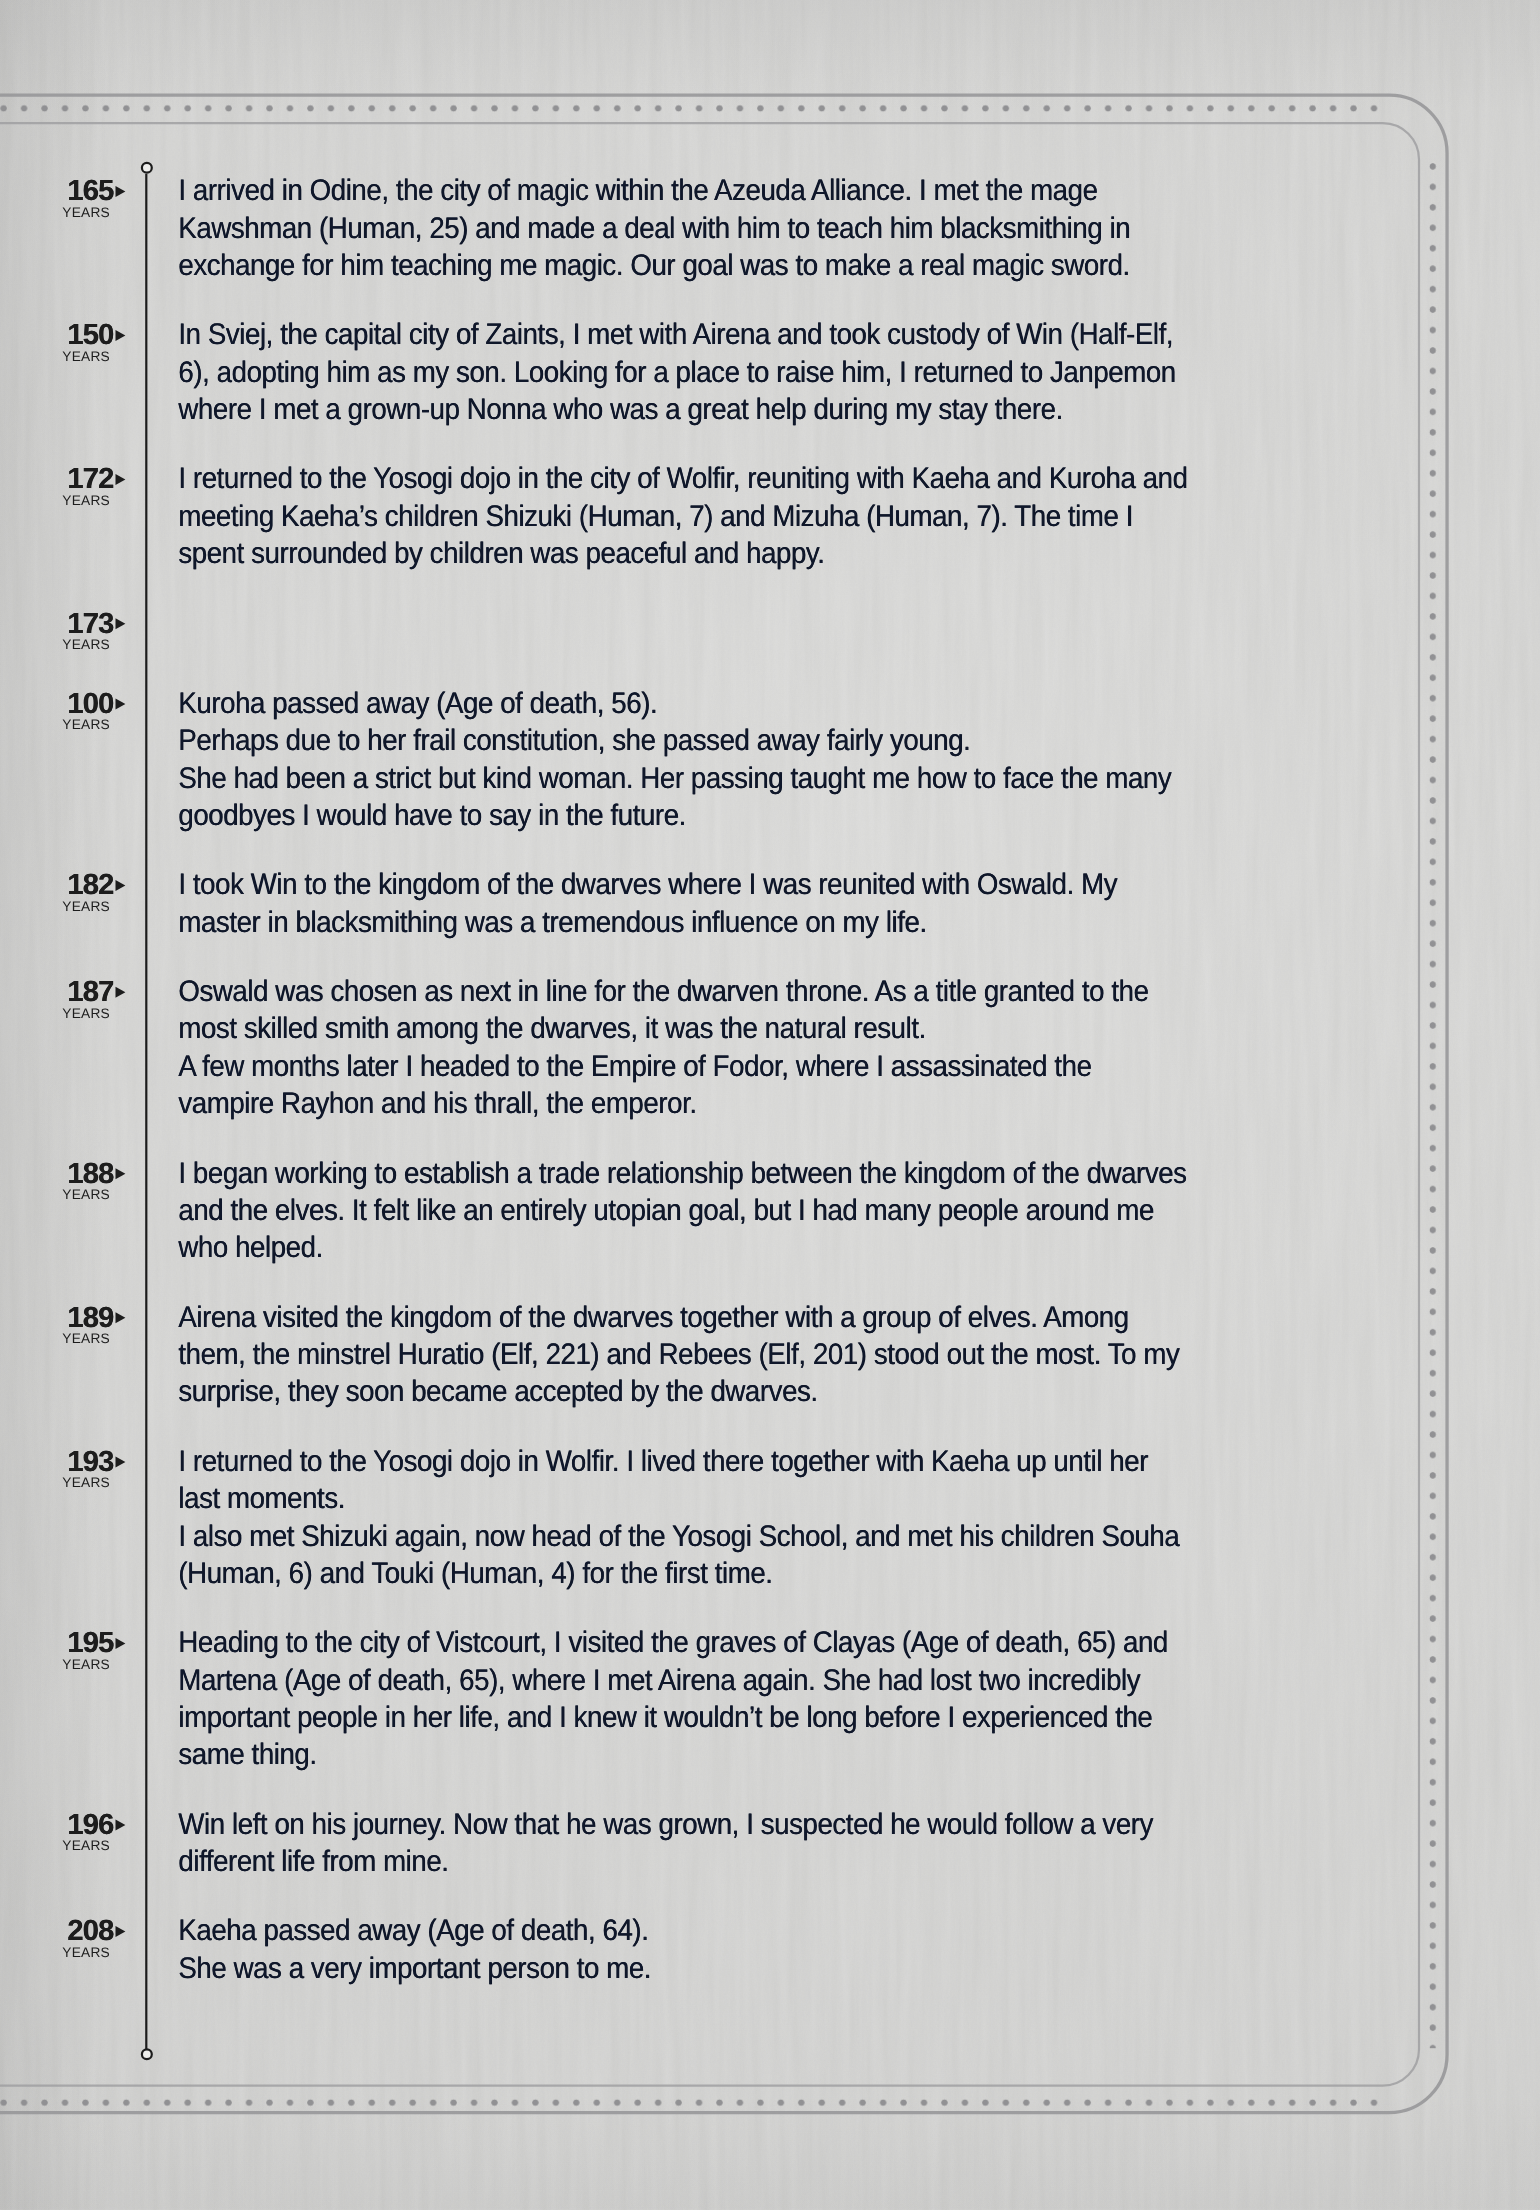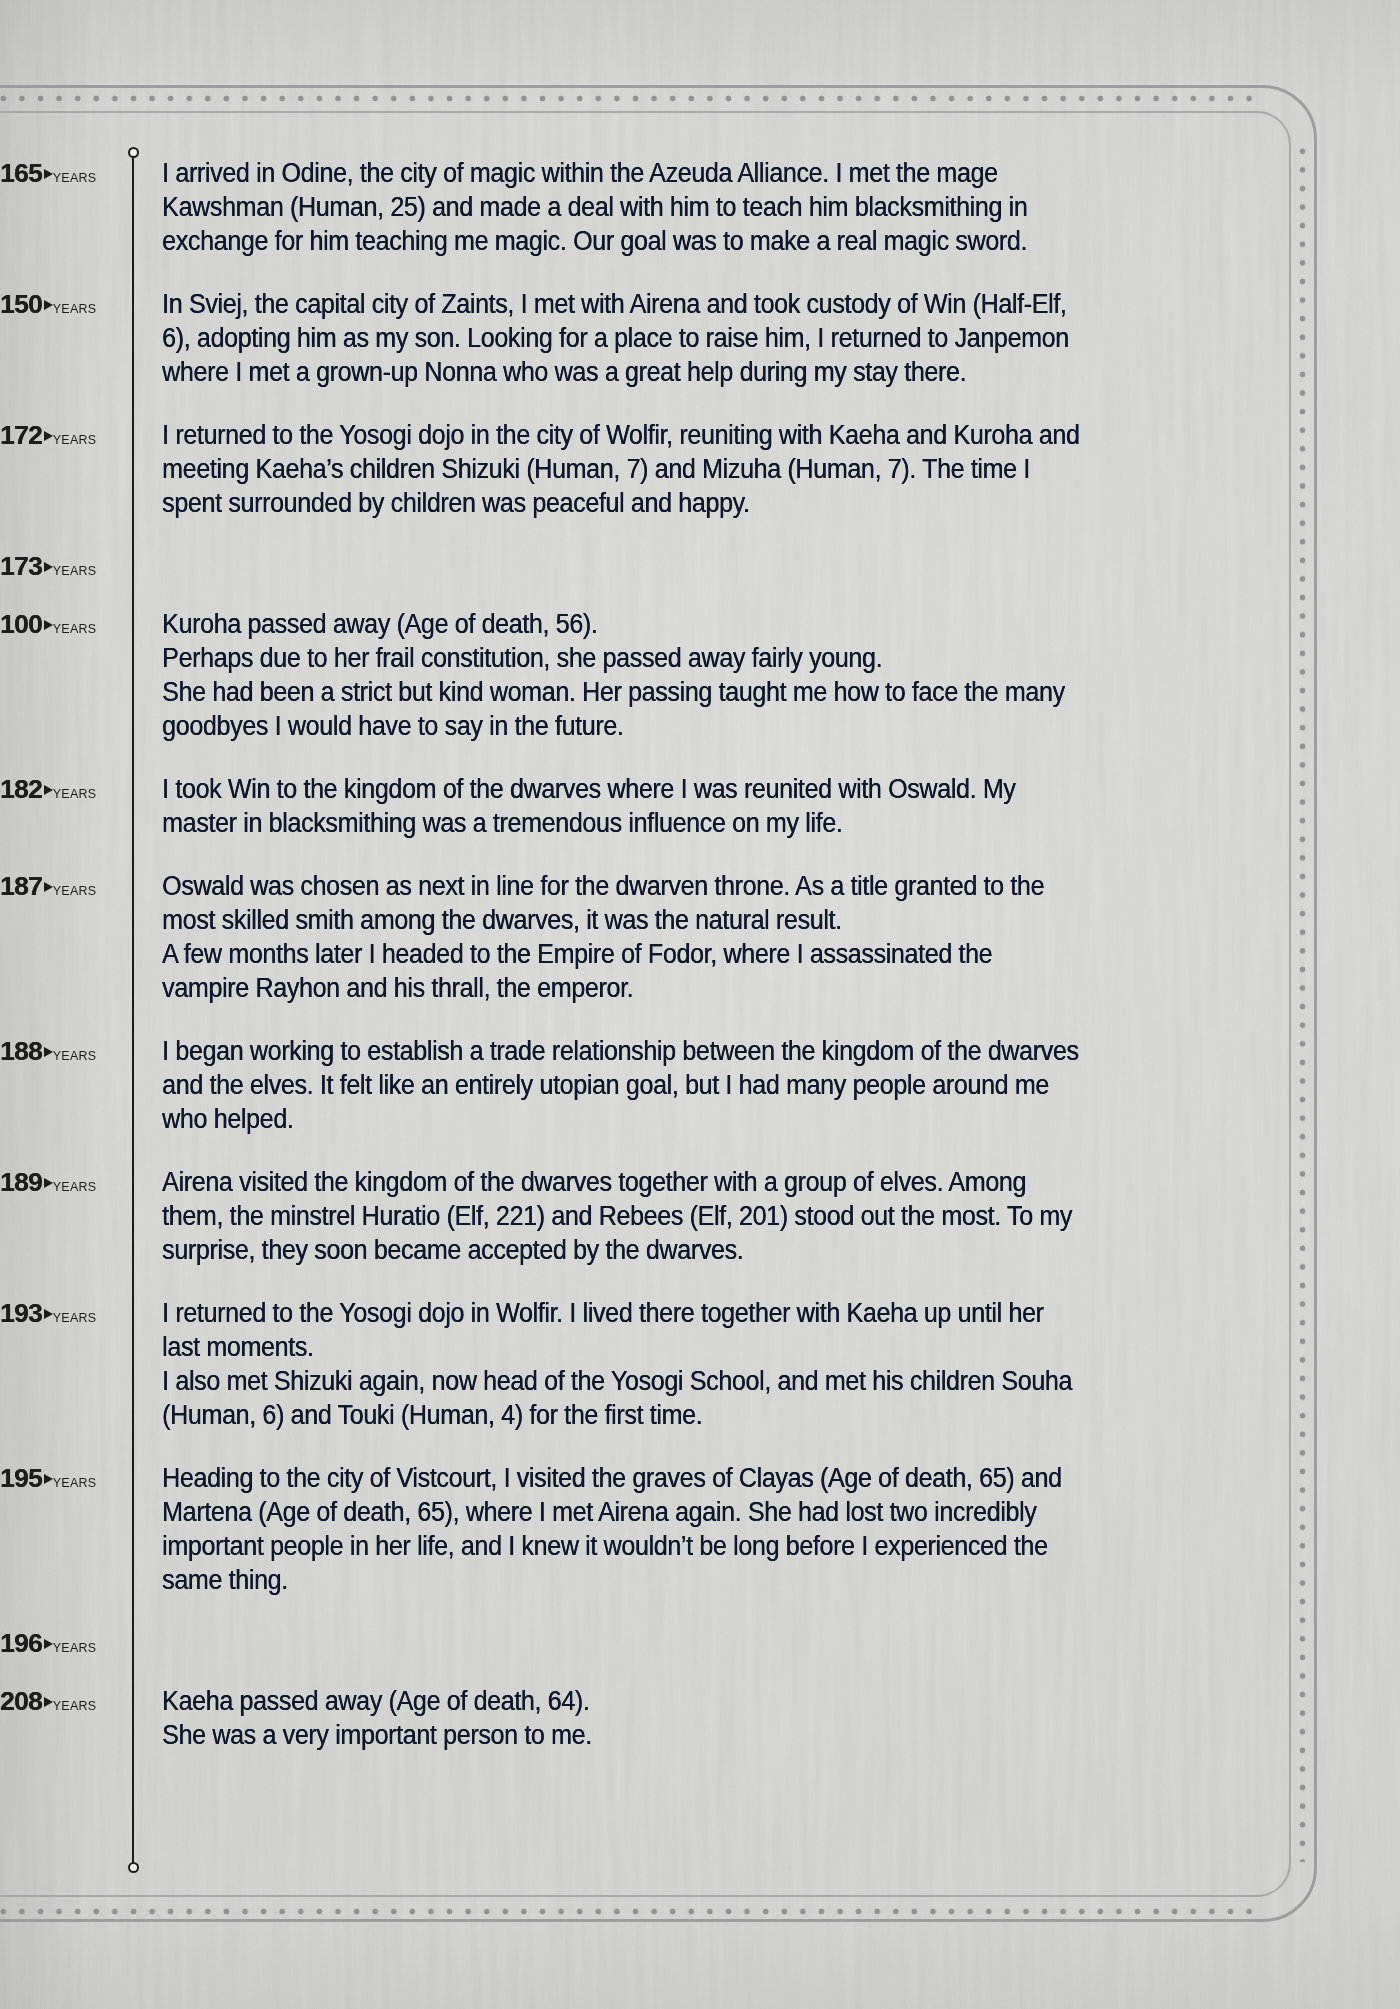--- a/index.html
+++ b/index.html
@@ -66,21 +66,21 @@
     background: #eeeeec;
   }
   .tl-node-top { top: 147px; }
   .tl-node-bottom { top: 1862px; }
 
   
   .timeline { position: absolute; z-index: 3; left: 0; top: 156px; width: 1380px; }
   .entry { display: flex; align-items: flex-start; margin-bottom: 29px; }
   .year-label {
     flex: 0 0 114px; width: 114px;
-    display: flex; flex-direction: row; align-items: flex-end;
+    display: flex; flex-direction: column; align-items: flex-end;
     padding-top: 5px;
   }
   .year-row { display: flex; align-items: center; }
   .year-num {
     font-size: 26.5px; font-weight: 700; letter-spacing: -0.8px;
     color: #1d1d1d; line-height: 24px;
     text-shadow: 0.3px 0 0 currentColor;
   }
   .tri {
     width: 0; height: 0; margin-left: 2px; margin-top: 1px;
@@ -295,20 +295,24 @@
   </div>
 
   <div class="entry">
     <div class="year-label">
       <div class="year-row">
         <span class="year-num">196</span>
         <span class="tri"></span>
       </div>
       <div class="year-unit">YEARS</div>
     </div>
+    <div class="entry-text">
+        <div class="line">Win left on his journey. Now that he was grown, I suspected he would follow a very</div>
+        <div class="line">different life from mine.</div>
+      </div>
   </div>
 
   <div class="entry">
     <div class="year-label">
       <div class="year-row">
         <span class="year-num">208</span>
         <span class="tri"></span>
       </div>
       <div class="year-unit">YEARS</div>
     </div>

